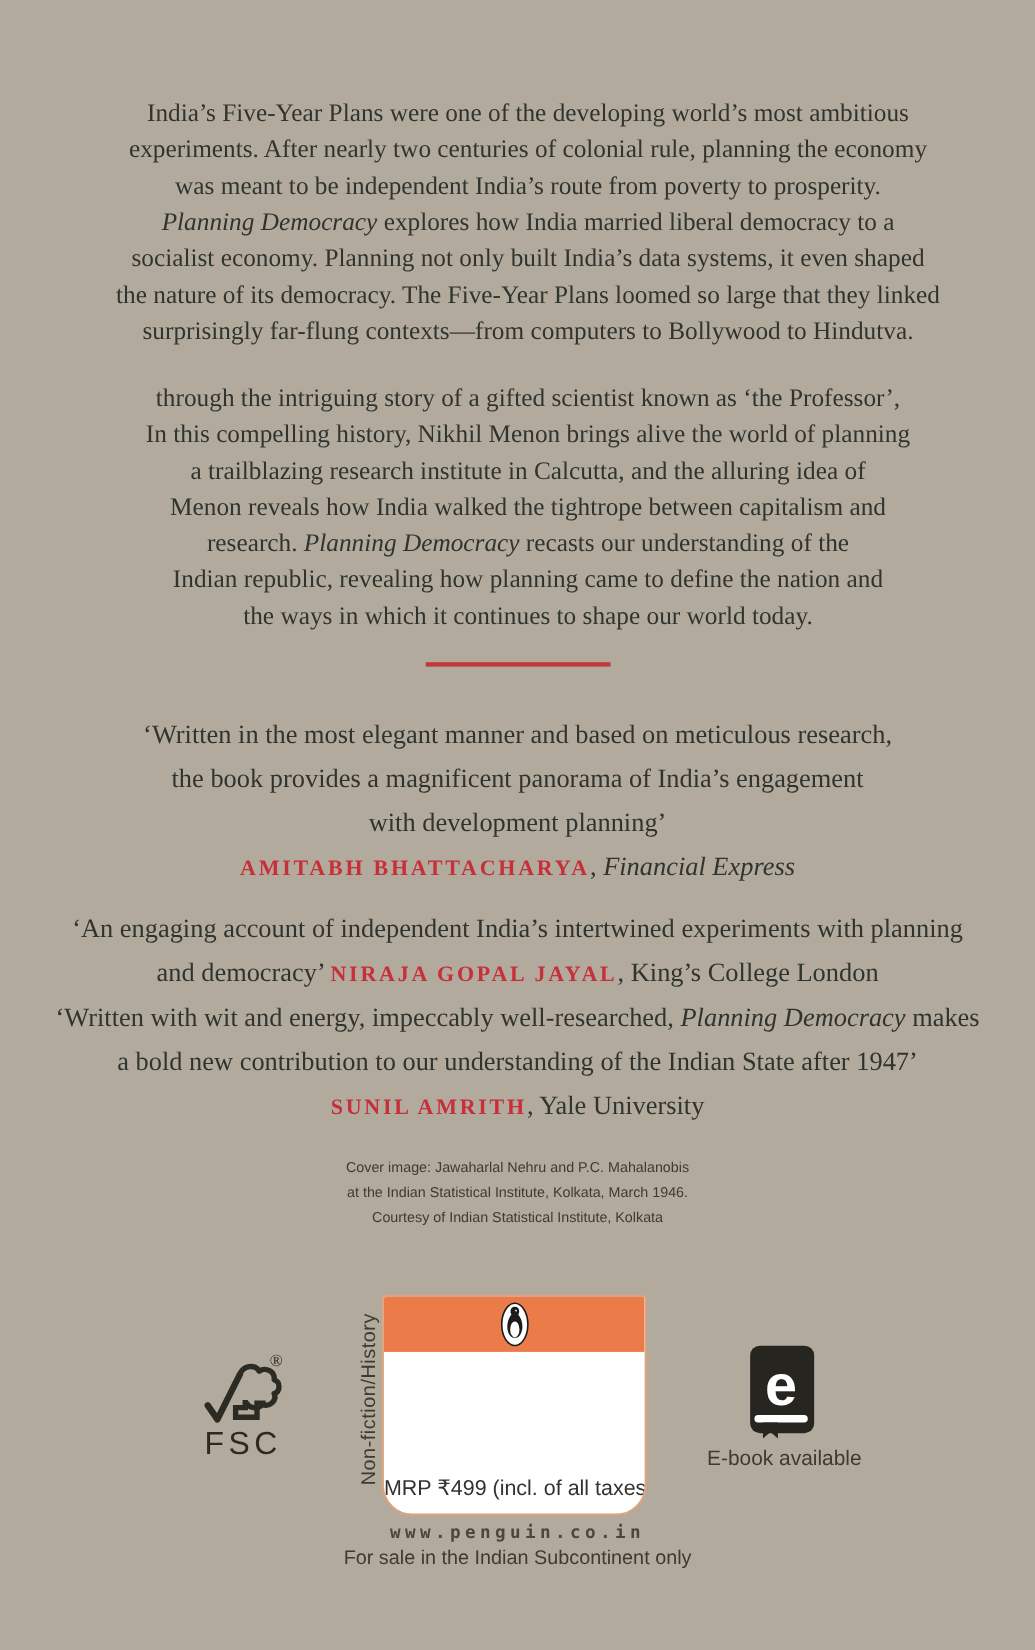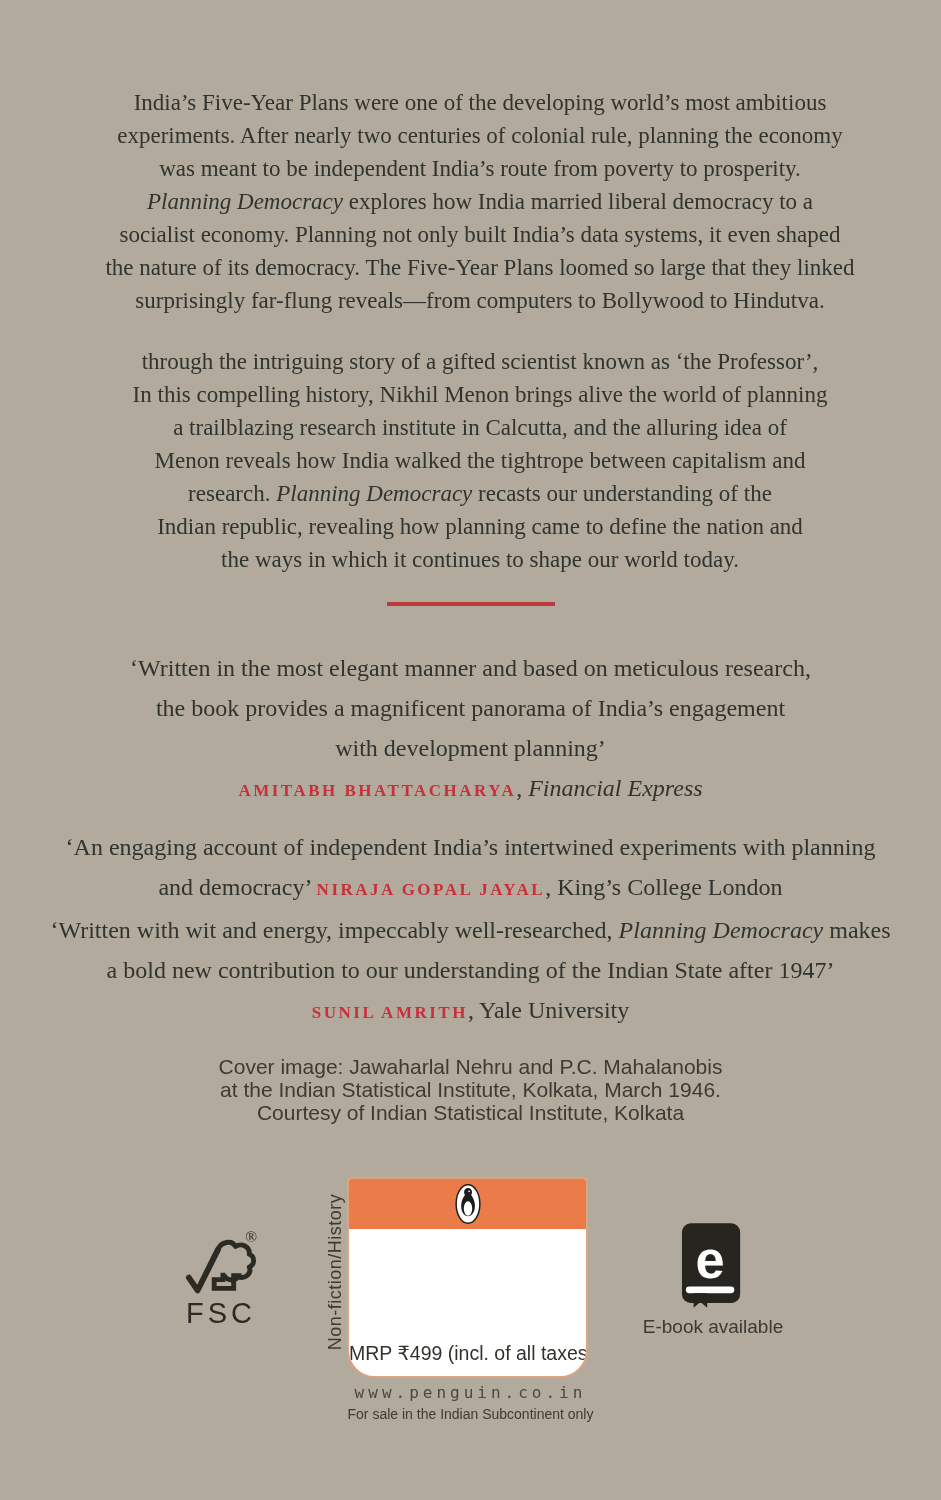--- a/index.html
+++ b/index.html
@@ -30,26 +30,26 @@
     width:168px;height:4px;background:var(--divider-red);
     margin:26px auto 42px auto;
   }
   [data-block="review-quote-2"]{margin-top:16px;}
   [data-block="review-quote-3"]{}
   .seg-italic{font-style:italic;}
   .seg-attr-red{
     color:var(--red);
     font-weight:bold;
     letter-spacing:2.5px;
-    font-size:17px;
+    font-size:20px;
   }
   .credit{
     margin-top:22px;
     font-family:"Liberation Sans", sans-serif;
-    font-size:21px;line-height:23px;
+    font-size:13px;line-height:23px;
     color:var(--sans-ink);
   }
   
   .fsc{position:absolute;left:181px;top:1228px;width:80px;text-align:center;color:var(--icon-ink);}
   .fsc svg{display:block;margin:0 auto;}
   .fsc-label{
     font-family:Liberation Sans, sans-serif;
     font-size:29px;letter-spacing:4px;line-height:26px;margin-top:-2px;
   }
   .spine-cat{
@@ -75,28 +75,28 @@
   }
   .price{
     position:absolute;left:0;right:0;bottom:11px;
     font-family:"Liberation Sans","DejaVu Sans",sans-serif;
     font-size:19.5px;color:#33322c;text-align:center;white-space:nowrap;
   }
   .website{
     position:absolute;left:0;top:1383px;width:941px;
     text-align:center;
     font-family:"DejaVu Sans Mono", monospace;
-    font-weight:normal;font-size:16px;letter-spacing:4px;
+    font-weight:bold;font-size:16px;letter-spacing:4px;
     color:#4b463e;
   }
   .sale{
     position:absolute;left:0;top:1406px;width:941px;
     text-align:center;
     font-family:"Liberation Sans", sans-serif;
-    font-size:14px;color:var(--sans-ink);
+    font-size:18px;color:var(--sans-ink);
   }
   .ebook{position:absolute;left:633px;top:1222px;width:160px;text-align:center;}
   .ebook svg{display:block;margin:0 auto;}
   .ebook-label{
     margin-top:4px;
     font-family:"Liberation Sans", sans-serif;
     font-size:19px;color:var(--sans-ink);white-space:nowrap;
   }
 </style>
 </head>
@@ -105,21 +105,21 @@
 <div class="cover">
 
   <section class="flow">
     <div class="body-text" data-block="synopsis-para-1">
         <div class="tline"><span>India’s Five-Year Plans were one of the developing world’s most ambitious</span></div>
         <div class="tline"><span>experiments. After nearly two centuries of colonial rule, planning the economy</span></div>
         <div class="tline"><span>was meant to be independent India’s route from poverty to prosperity.</span></div>
         <div class="tline"><span class="seg-italic">Planning Democracy</span><span> explores how India married liberal democracy to a</span></div>
         <div class="tline"><span>socialist economy. Planning not only built India’s data systems, it even shaped</span></div>
         <div class="tline"><span>the nature of its democracy. The Five-Year Plans loomed so large that they linked</span></div>
-        <div class="tline"><span>surprisingly far-flung reveals—from computers to Bollywood to Hindutva.</span></div>
+        <div class="tline"><span>surprisingly far-flung contexts—from computers to Bollywood to Hindutva.</span></div>
       </div>
     <div class="body-text" data-block="synopsis-para-2">
         <div class="tline"><span>through the intriguing story of a gifted scientist known as ‘the Professor’,</span></div>
         <div class="tline"><span>In this compelling history, Nikhil Menon brings alive the world of planning</span></div>
         <div class="tline"><span>a trailblazing research institute in Calcutta, and the alluring idea of</span></div>
         <div class="tline"><span>Menon reveals how India walked the tightrope between capitalism and</span></div>
         <div class="tline"><span>research. </span><span class="seg-italic">Planning Democracy</span><span> recasts our understanding of the</span></div>
         <div class="tline"><span>Indian republic, revealing how planning came to define the nation and</span></div>
         <div class="tline"><span>the ways in which it continues to shape our world today.</span></div>
       </div>

